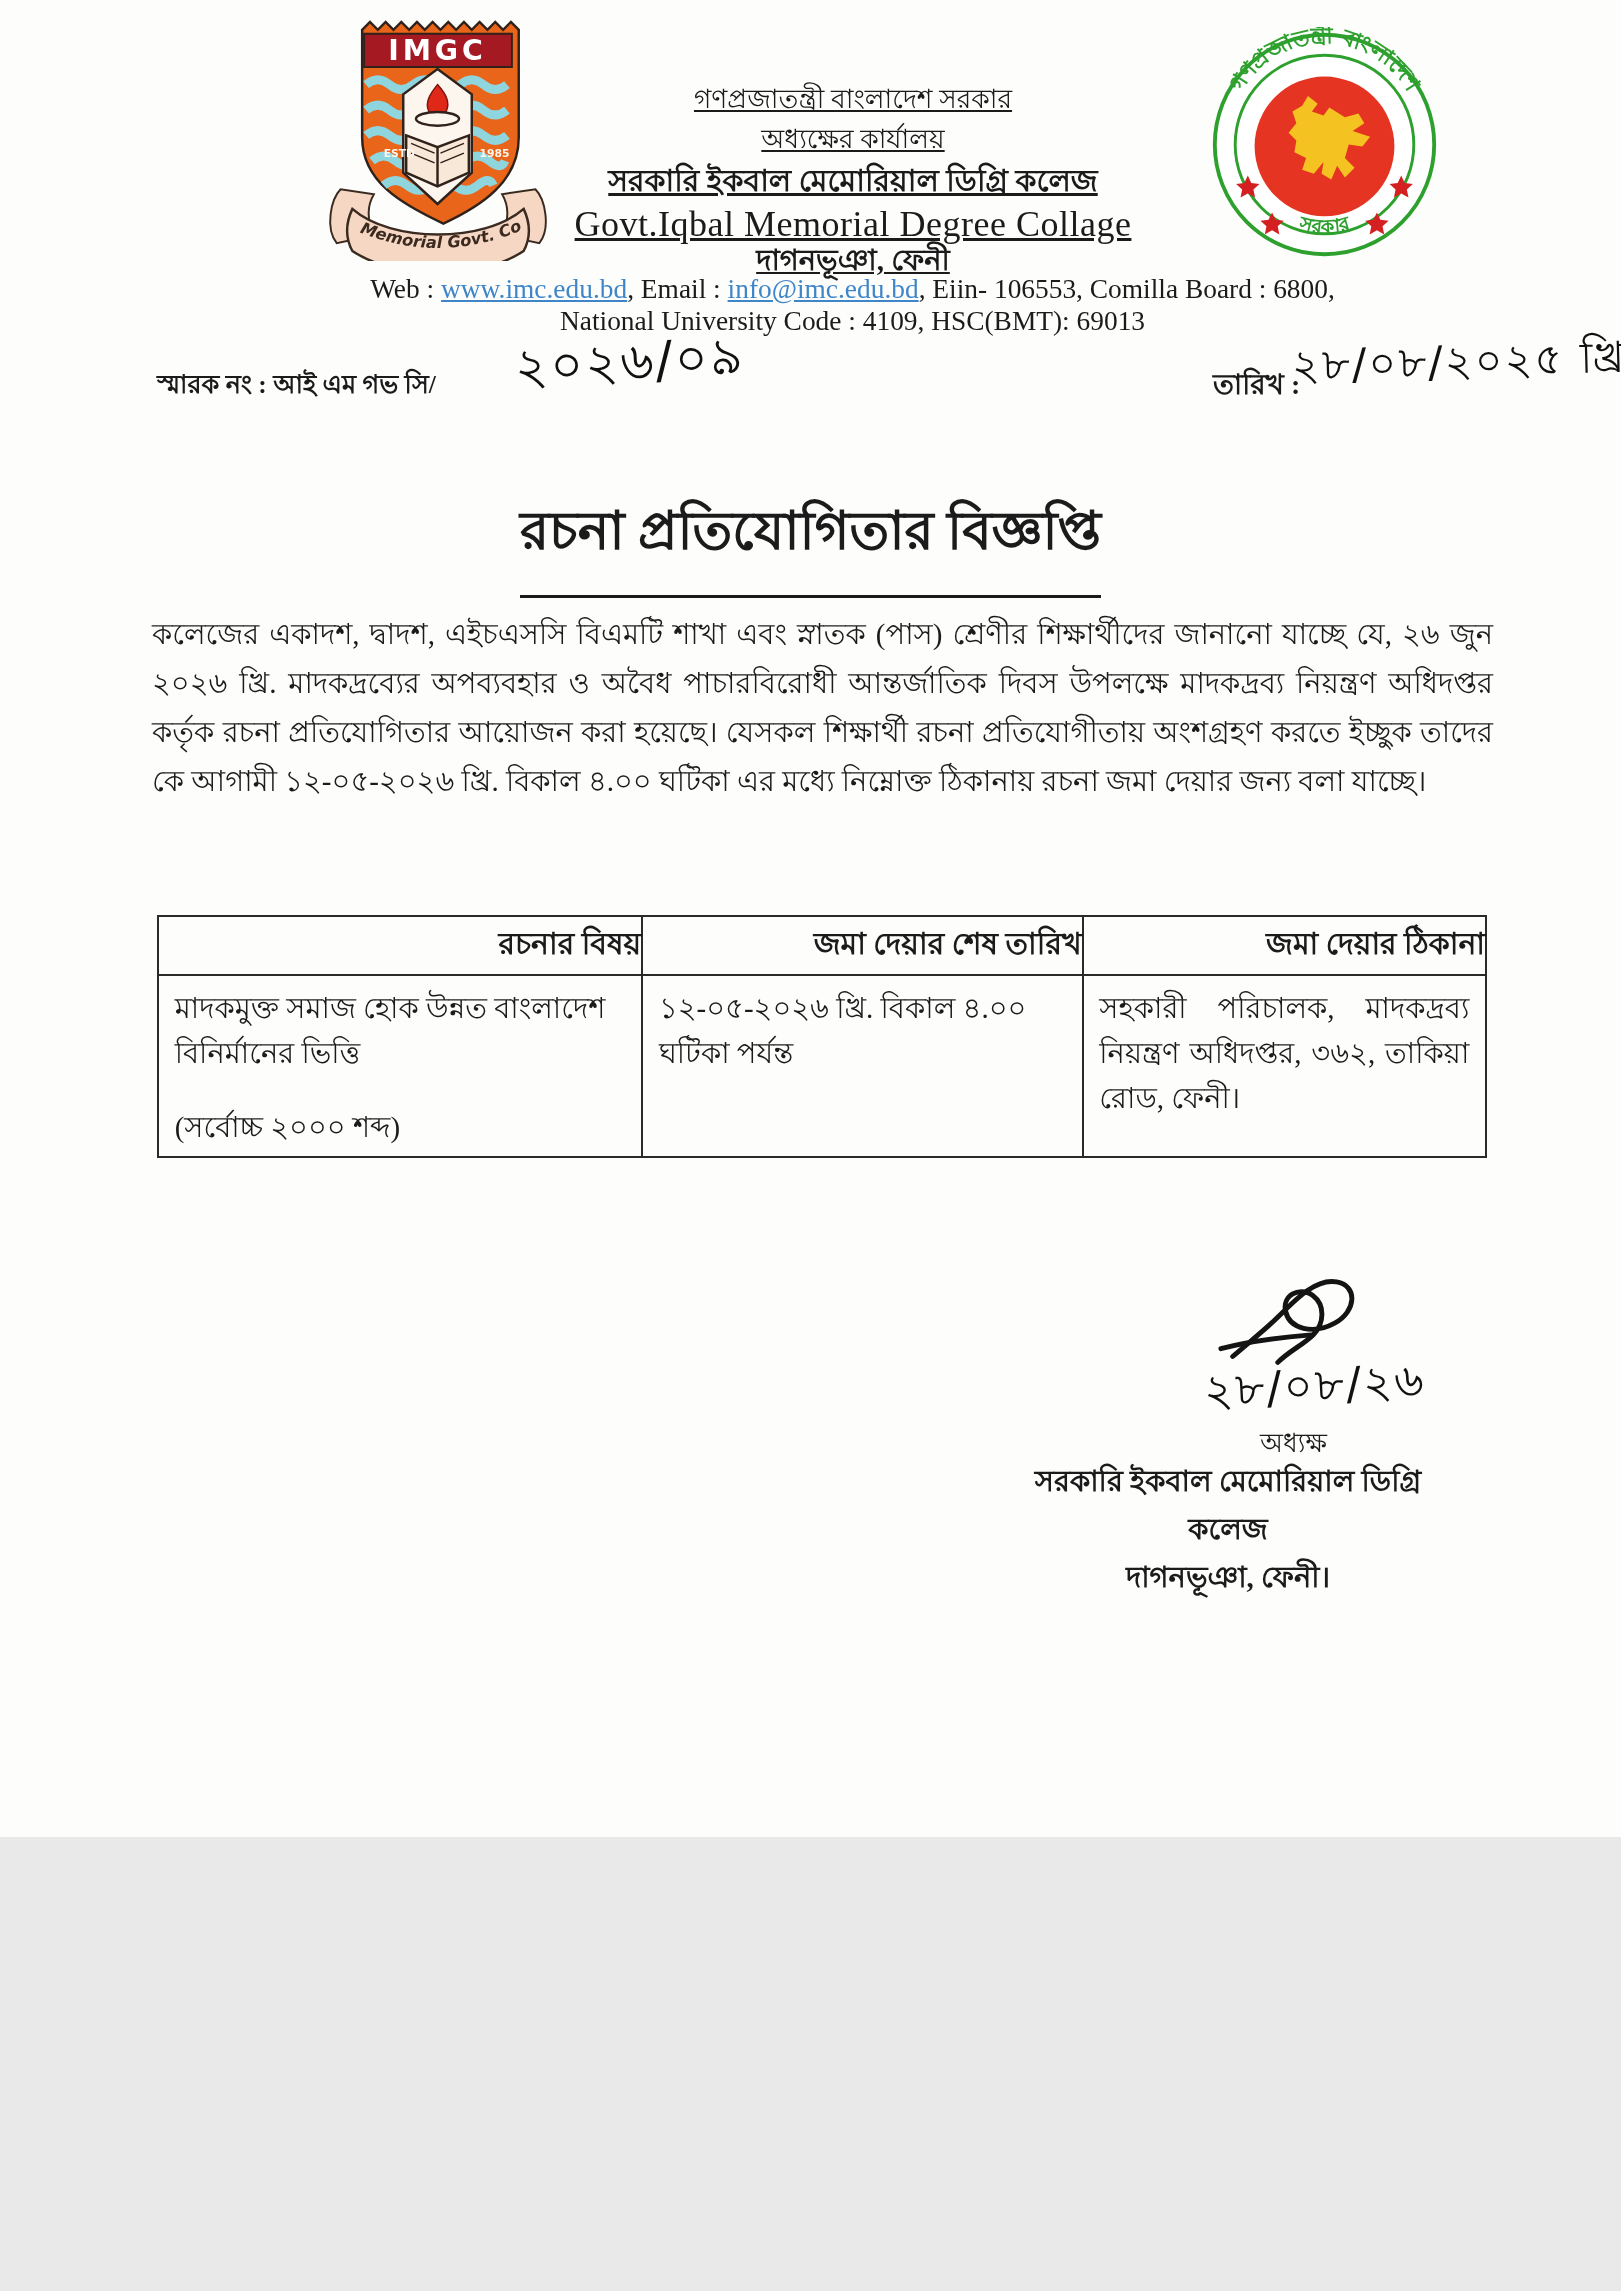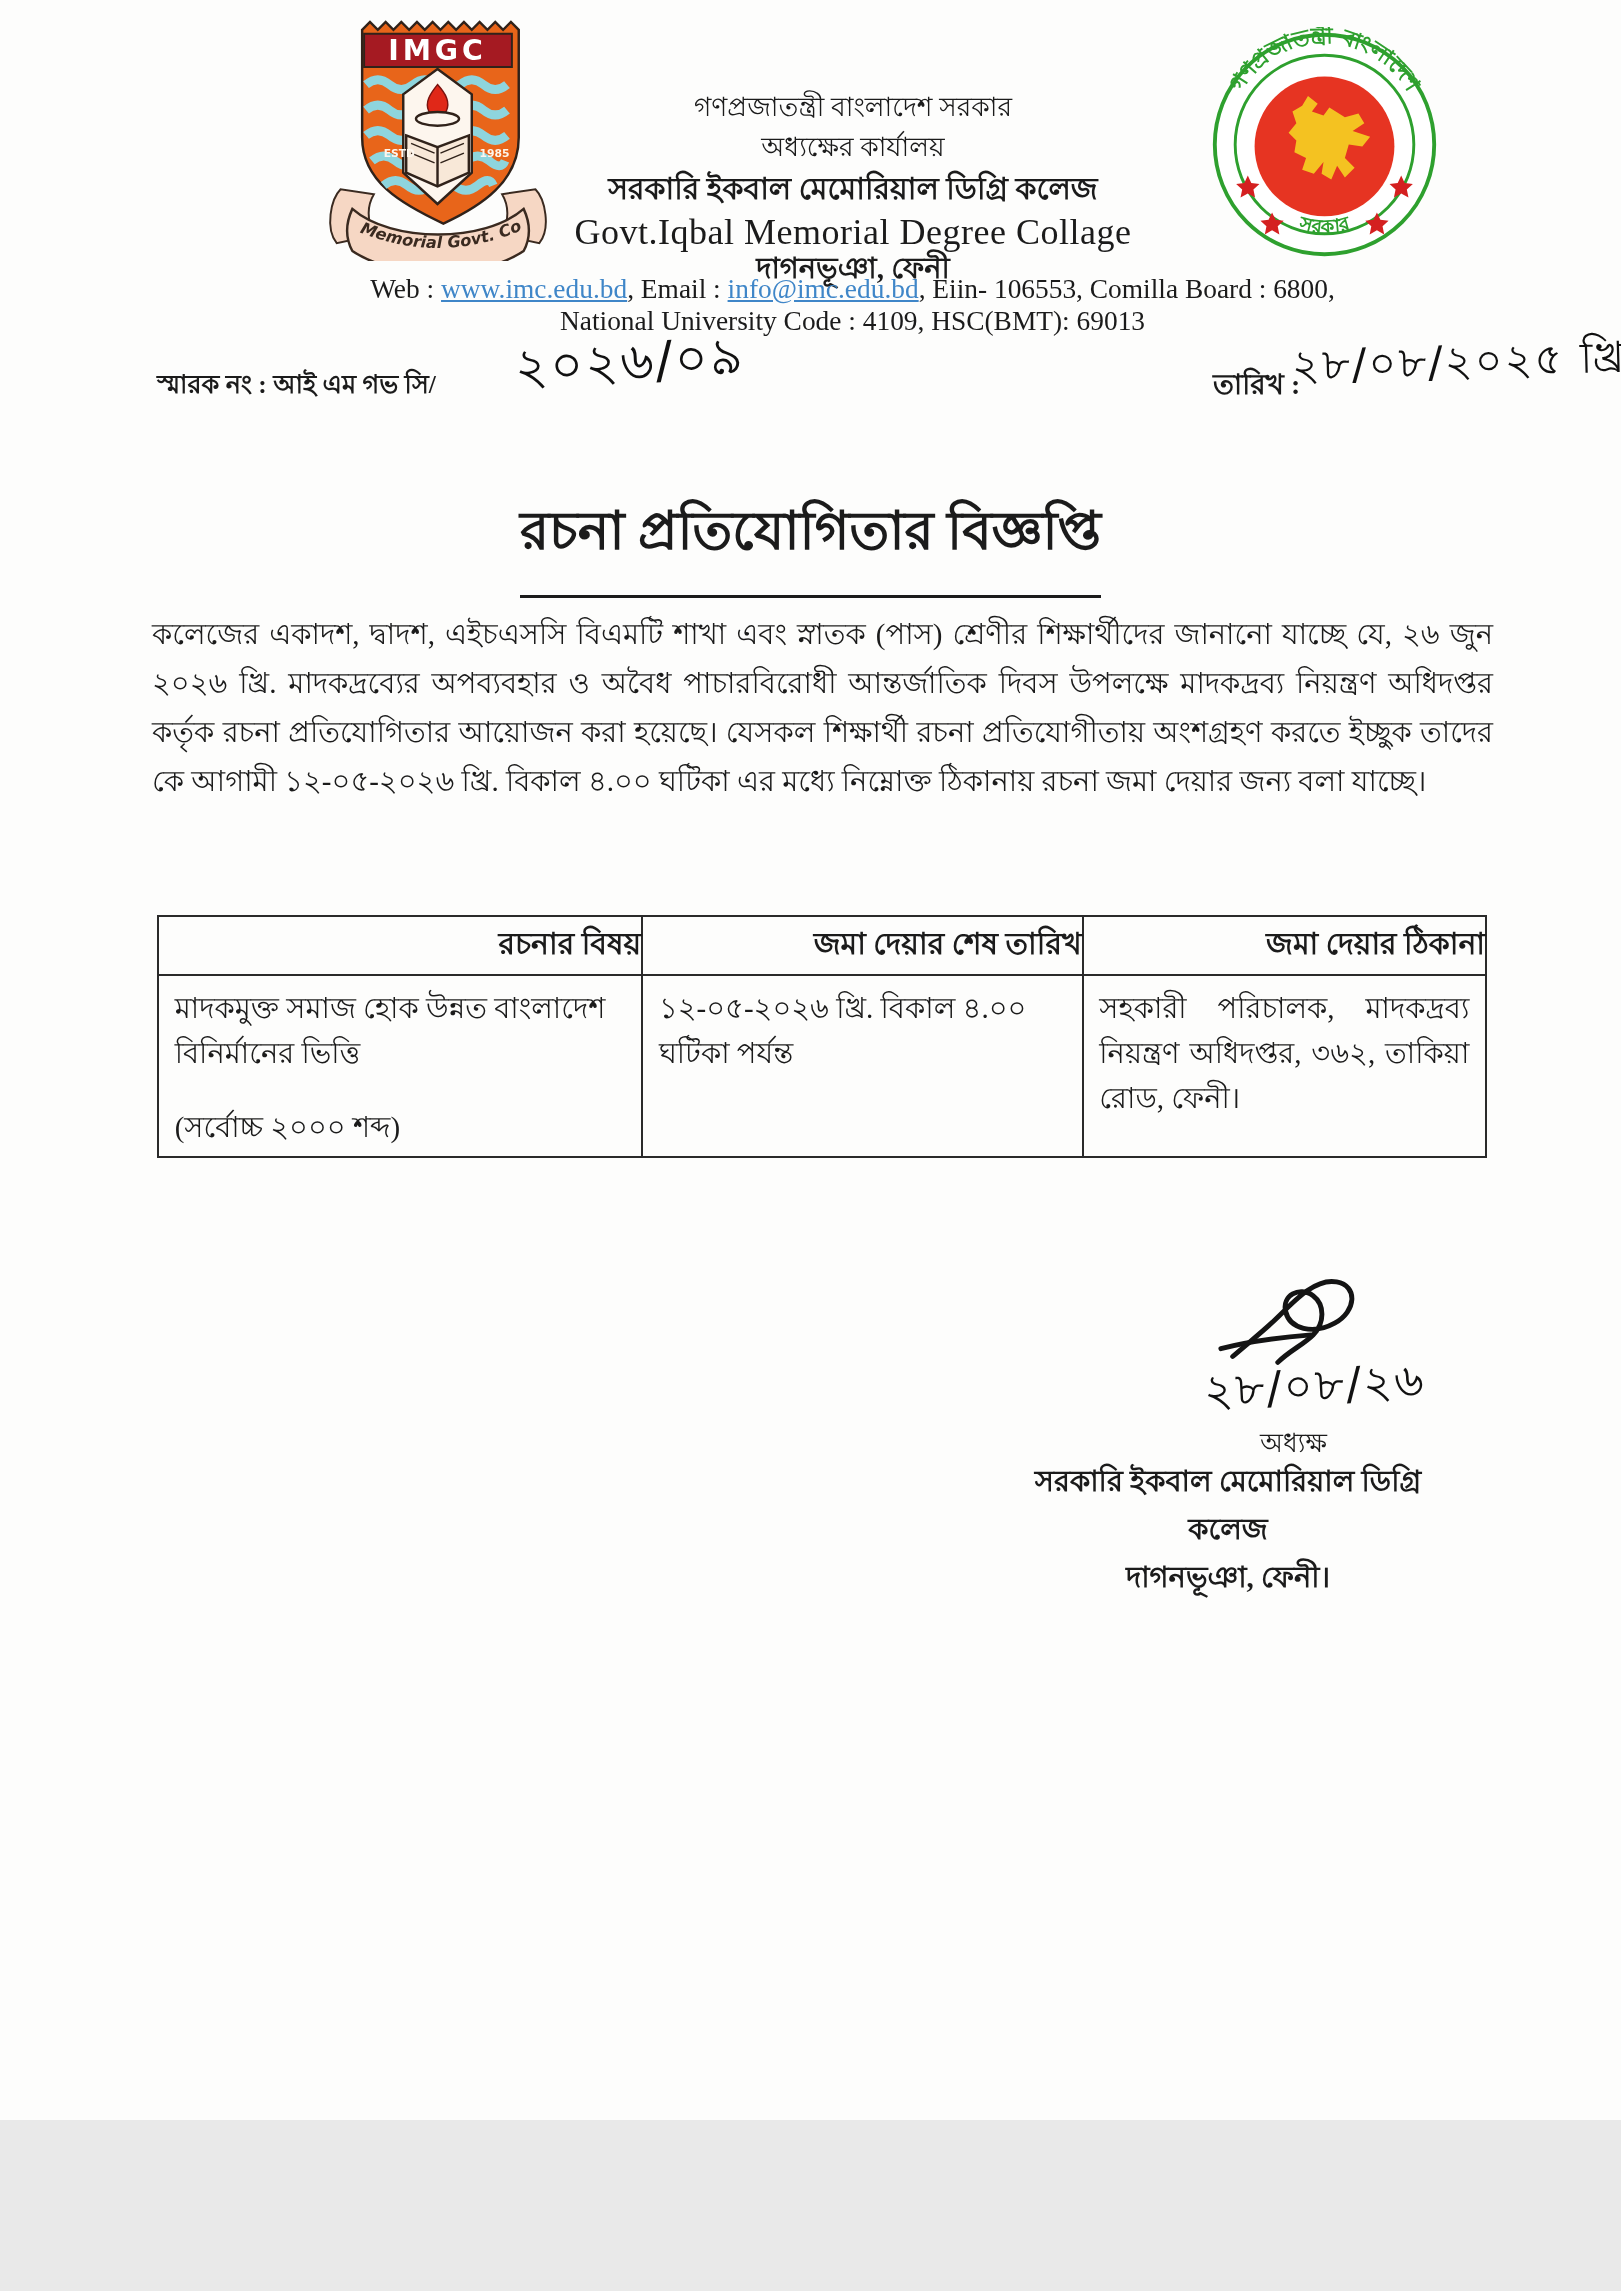--- a/index.html
+++ b/index.html
@@ -1,33 +1,33 @@
 <!DOCTYPE html>
 <html><head>
 <meta charset="utf-8">
 <style>
   * { margin:0; padding:0; box-sizing:border-box; }
   html,body { background:#e9e9e9; }
   .page {
     position:relative;
-    width:1621px; height:2120px;
+    width:1621px; height:1837px;
     margin:0 auto;
     background:#fdfdfc;
     font-family:"Liberation Serif", serif;
     color:#1b1b1b;
     overflow:hidden;
   }
 
   
   .crest { position:absolute; left:323px; top:7.8px; width:230px; height:253px; }
   .seal  { position:absolute; left:1208px; top:27.4px; width:233px; height:235px; }
 
   .head-center {
-    position:absolute; left:412px; top:94px; width:882px;
-    text-align:center; line-height:1.0;
+    position:absolute; left:412px; top:86px; width:882px;
+    text-align:center; line-height:1.0;text-decoration:underline;
   }
   .head-center .bn1 { font-size:26.5px; margin-bottom:13.7px; }
   .head-center .bn2 { font-size:26.5px; margin-bottom:13.7px; }
   .head-center .bn3 { font-size:30px; font-weight:bold; margin-bottom:9.8px; }
   .head-center .en  { font-size:36px; letter-spacing:0.5px; margin-bottom:3.9px; }
   .head-center .bn5 { font-size:29px; font-weight:bold; }
 
   .contact {
     position:absolute; left:235px; top:273px; width:1235px;
     text-align:center; font-size:27.4px; line-height:1.18;

